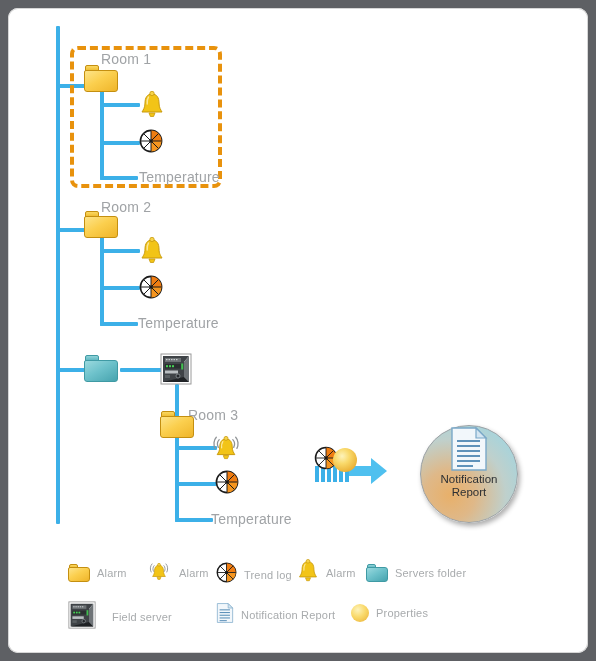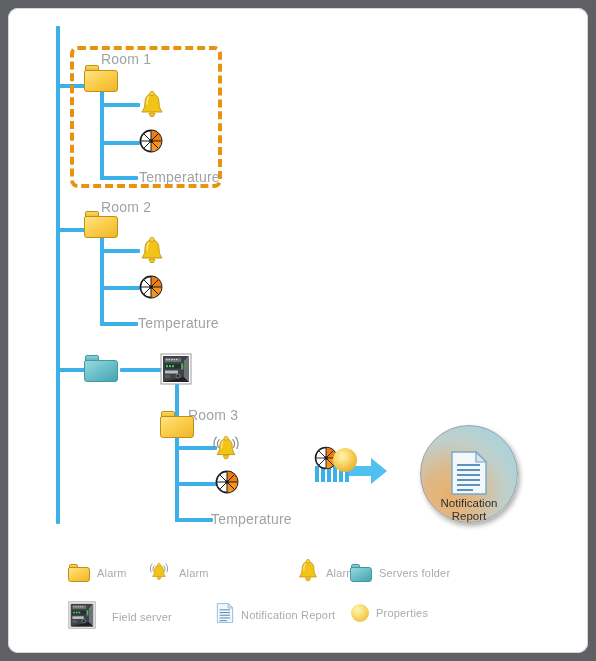--- a/index.html
+++ b/index.html
@@ -80,21 +80,21 @@
   }
 
   
   #bigcircle{
     position:absolute; left:412px; top:417px;
     width:98px; height:98px; border-radius:50%;
     background:radial-gradient(circle at 30% 72%, #e8b06a 0%, #dfb888 26%, #bfd0cc 58%, #a6d4dc 82%, #93ccd8 100%);
     border:1px solid #9aa0a4;
     box-shadow:2px 3px 5px rgba(0,0,0,.32);
     display:flex; flex-direction:column;
-    align-items:center; justify-content:flex-end;
+    align-items:center; justify-content:flex-start;
   }
   #bigcircle .doc{ margin-bottom:1px; }
   #circletext{
     text-align:center; color:#2d3033;
     font-size:11.5px; line-height:12.5px; white-space:pre-line;
   }
 
   
   #arrowgrp{ position:absolute; left:305px; top:436px; width:78px; height:44px; }
 
@@ -361,34 +361,55 @@
               <path d="M11.2 9.6 C9.3 11.6 9.1 15 10.3 17.4"></path>
               <path d="M8.3 7.2 C5.6 10 5.3 15 7.1 18.4"></path>
               <path d="M24.8 9.6 C26.7 11.6 26.9 15 25.7 17.4"></path>
               <path d="M27.7 7.2 C30.4 10 30.7 15 28.9 18.4"></path>
             </g>
           </svg>
         </span>
         <span class="lgtext">Alarm</span>
       </div>
 
+      <div class="lgitem" style="left:158px; top:6px;">
+        <span>
+          <svg width="21" height="21" viewBox="0 0 24 24">
+            <circle cx="12" cy="12" r="10.6" fill="#ffffff" stroke="#1a1a1a" stroke-width="1.6"></circle>
+            <path d="M12 12 L12 1.4 A10.6 10.6 0 0 1 22.6 12 Z" fill="#f07d12"></path>
+            <path d="M12 12 L22.6 12 A10.6 10.6 0 0 1 12 22.6 Z" fill="#f5951f"></path>
+            <g stroke="#1a1a1a" stroke-width="1">
+              <line x1="12" y1="12" x2="12" y2="1.4"></line>
+                <line x1="12" y1="12" x2="19.5" y2="4.5"></line>
+              <line x1="12" y1="12" x2="22.6" y2="12"></line>
+                <line x1="12" y1="12" x2="19.5" y2="19.5"></line>
+              <line x1="12" y1="12" x2="12" y2="22.6"></line>
+                <line x1="12" y1="12" x2="4.5" y2="19.5"></line>
+              <line x1="12" y1="12" x2="1.4" y2="12"></line>
+                <line x1="12" y1="12" x2="4.5" y2="4.5"></line>
+            </g>
+            <circle cx="12" cy="12" r="1.8" fill="#1a1a1a"></circle>
+          </svg>
+        </span>
+        <span class="lgtext">Trend log</span>
+      </div>
 
       <div class="lgitem" style="left:239px; top:3px;">
         <span>
           <svg width="22" height="24" viewBox="0 0 26 28">
             <path d="M13 3 C8 3 6 7 6 12 C6 17 4 19 3 21 L23 21 C22 19 20 17 20 12 C20 7 18 3 13 3 Z" fill="#f2c417" stroke="#c99a0c" stroke-width="1"></path>
             <ellipse cx="13" cy="2.5" rx="2.2" ry="2.2" fill="#f6d34a" stroke="#c99a0c" stroke-width=".8"></ellipse>
             <path d="M10 22 L16 22 L14.6 25.5 L11.4 25.5 Z" fill="#f2c417" stroke="#c99a0c" stroke-width=".8"></path>
             <path d="M9.5 6 C8.2 8 8 10.5 8.2 13" stroke="#fbe79a" stroke-width="1.4" fill="none" stroke-linecap="round"></path>
           </svg>
         </span>
         <span class="lgtext">Alarm</span>
       </div>
 
-      <div class="lgitem" style="left:292px; top:8px;">
+      <div class="lgitem" style="left:308px; top:8px;">
         <span class="folder teal" style="position:relative; width:22px; height:18px;">
           <span class="tab" style="width:9px;height:5px;"></span>
           <span class="body" style="top:3px;width:22px;height:15px;"></span>
         </span>
         <span class="lgtext">Servers folder</span>
       </div>
 
       <div class="lgitem" style="left:10px; top:45px;">
         <span>
           <svg width="28" height="28" viewBox="0 0 32 32">

